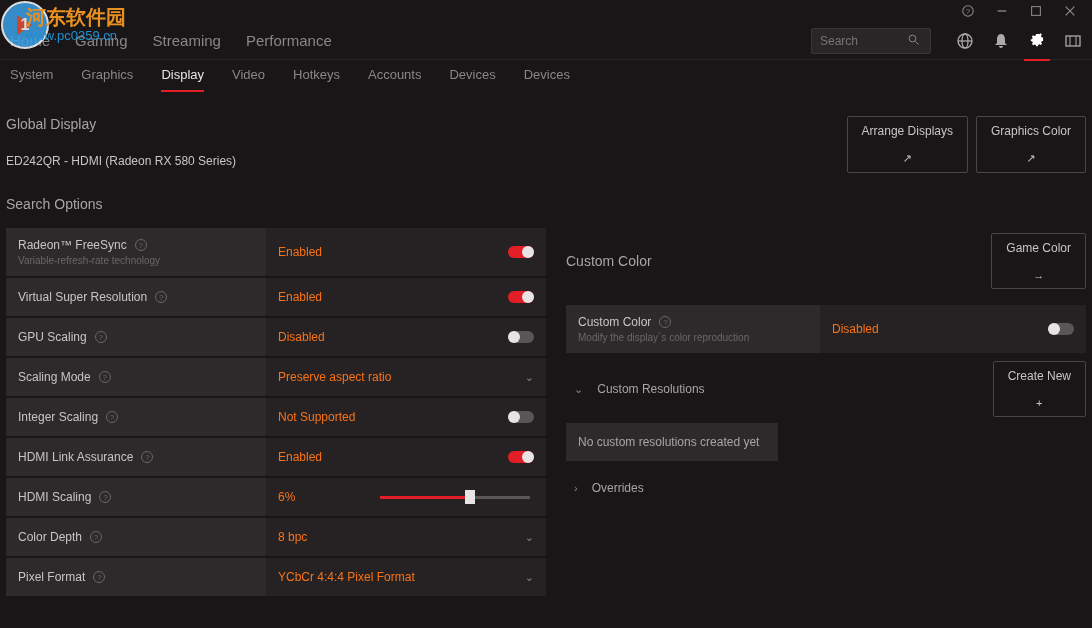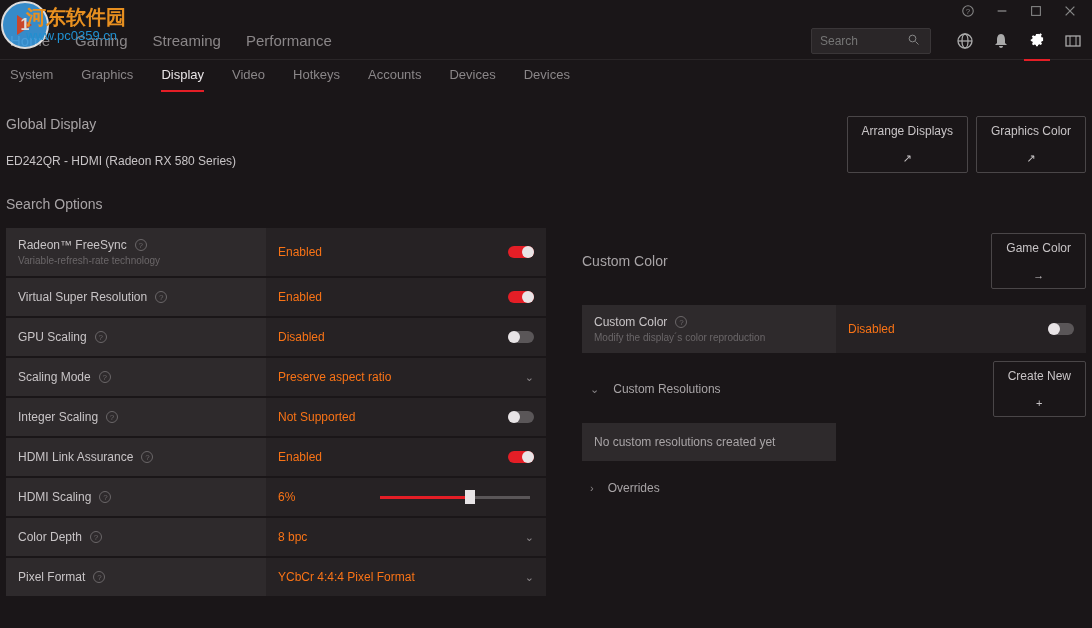--- a/index.html
+++ b/index.html
@@ -14,21 +14,21 @@
 .search-box .search-icon { width: 12px; height: 12px; color: #888; }
 .top-icons { display: flex; gap: 18px; align-items: center; }
 .top-icons .icon-btn { width: 18px; height: 18px; color: #aaa; cursor: pointer; display: flex; align-items: center; justify-content: center; }
 .top-icons .icon-btn.active { color: #fff; }
 .gear-underline { position: relative; }
 .gear-underline::after { content: ''; position: absolute; bottom: -11px; left: -4px; right: -4px; height: 2px; background: #e41e26; }
 .subnav { height: 38px; display: flex; align-items: center; gap: 28px; padding: 0 10px; }
 .subnav .subtab { color: #8a8688; font-size: 13px; cursor: pointer; padding-bottom: 10px; position: relative; }
 .subnav .subtab.active { color: #e8e4e6; }
 .subnav .subtab.active::after { content: ''; position: absolute; bottom: 0; left: 0; right: 0; height: 2px; background: #e41e26; }
-.content { padding: 18px 6px 0 6px; display: flex; gap: 36px; height: calc(100% - 98px); overflow: hidden; }
+.content { padding: 18px 6px 0 6px; display: flex; gap: 20px; height: calc(100% - 98px); overflow: hidden; }
 .col { flex: 1; display: flex; flex-direction: column; }
 .col-left { flex: 0 0 540px; }
 .header-row { display: flex; justify-content: space-between; align-items: center; margin-bottom: 22px; }
 .section-title { font-size: 14px; color: #a8a4a6; }
 .header-buttons { display: flex; gap: 8px; }
 .btn-outline { background: transparent; border: 1px solid #4a4648; color: #c8c4c6; padding: 7px 14px; font-size: 12px; border-radius: 2px; cursor: pointer; display: flex; align-items: center; gap: 14px; flex-direction: column; }
 .btn-outline .arrow { font-size: 11px; }
 .device-name { font-size: 12px; color: #c8c4c6; margin-bottom: 28px; }
 .subsection-title { font-size: 14px; color: #a8a4a6; margin-bottom: 16px; }
 .subsection-header { display: flex; justify-content: space-between; align-items: center; margin-bottom: 16px; }
@@ -306,20 +306,20 @@
     <div class="expand-row-header" style="margin-top:6px">
       <div class="expand-row">
         <span class="chev">⌄</span>
         <span class="text">Custom Resolutions</span>
       </div>
       <button class="btn-outline">
           <span>Create New</span>
           <span class="arrow">+</span>
         </button>
     </div>
-    <div class="info-box" style="width:254px">No custom resolutions created yet</div>
+    <div class="info-box" style="width:212px">No custom resolutions created yet</div>
 
     <div class="expand-row" style="margin-top:10px">
       <span class="chev">›</span>
       <span class="text">Overrides</span>
     </div>
   </div>
 </div>
 
 </body></html>

